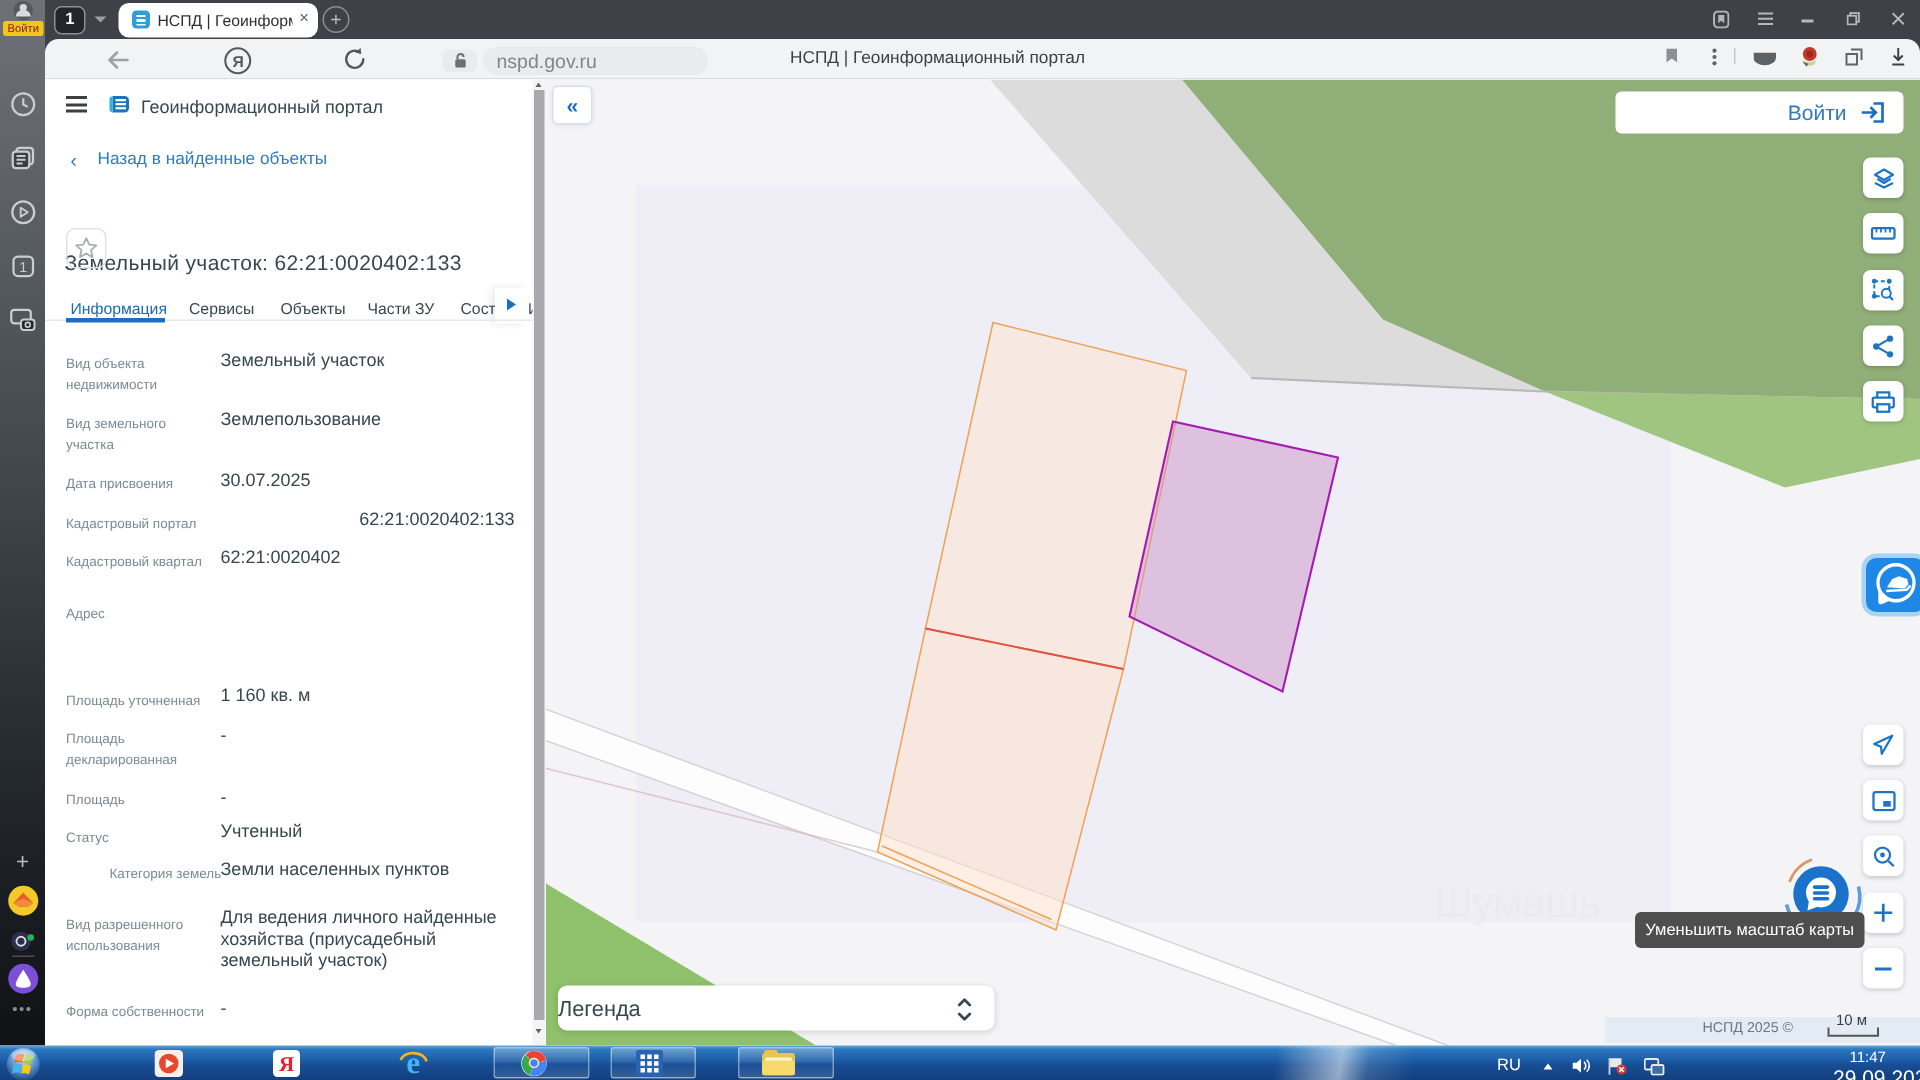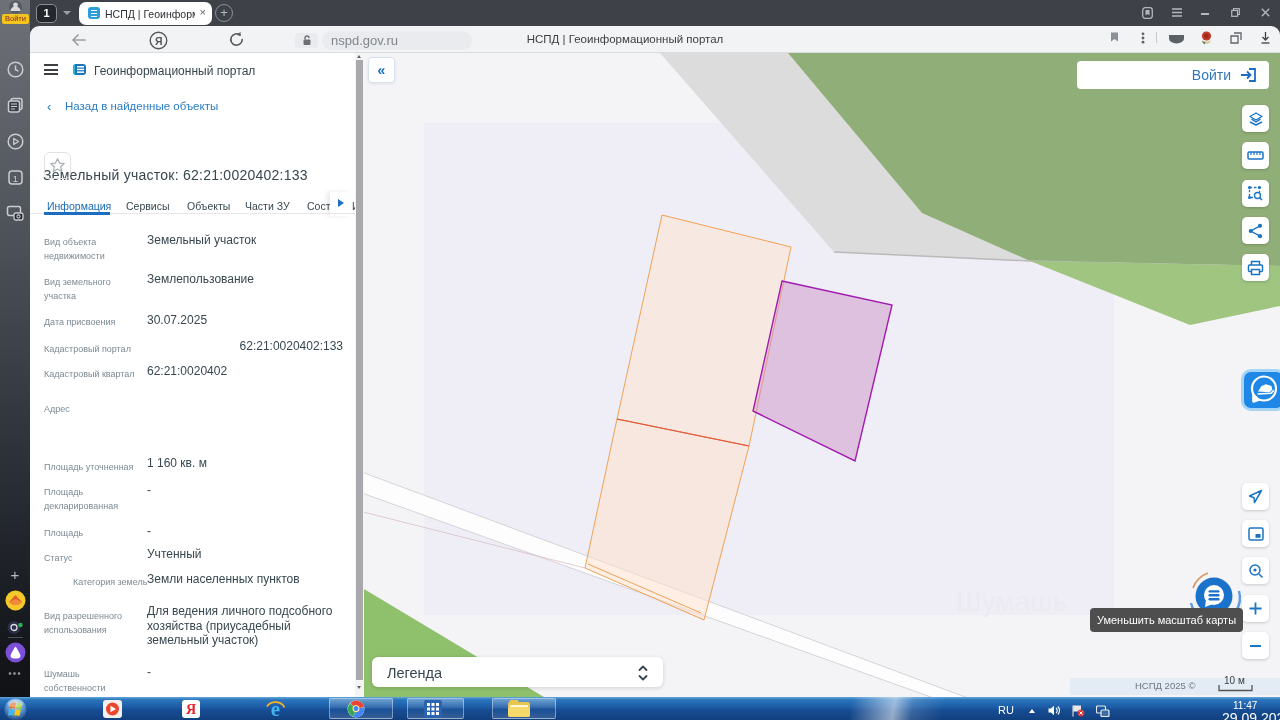--- a/index.html
+++ b/index.html
@@ -24,21 +24,21 @@
 .sico{position:absolute;left:0;width:30px;text-align:center;color:#c9ccd1;}
 
 #panel{position:absolute;left:30px;top:53px;width:334px;height:644px;background:#fff;}
 #panel .lbl{position:absolute;font-size:9px;color:#7b8a94;line-height:13.8px;width:96px;}
 #panel .val{position:absolute;left:117px;font-size:12px;color:#37474f;line-height:14.6px;width:196px;}
 #pscroll{position:absolute;left:325px;top:0;width:9px;height:644px;background:#f4f4f4;}
 #pthumb{position:absolute;left:326px;top:7px;width:7px;height:620px;background:#a9a9ad;}
 
 #map{position:absolute;left:364px;top:53px;width:916px;height:644px;background:#f4f4f6;overflow:hidden;}
 .mbtn{position:absolute;left:878px;width:27px;height:27px;background:#fff;border-radius:5px;box-shadow:0 1px 3px rgba(0,0,0,.18);display:flex;align-items:center;justify-content:center;}
-#legend{position:absolute;left:8px;top:604px;width:291px;height:30px;background:#fff;border-radius:6px;box-shadow:0 1px 4px rgba(0,0,0,.15);font-size:14.5px;color:#37474f;line-height:32px;padding-left:15px;}
+#legend{position:absolute;left:8px;top:604px;width:291px;height:30px;background:#fff;border-radius:6px;box-shadow:0 1px 4px rgba(0,0,0,.15);font-size:14.5px;color:#37474f;line-height:32px;}
 #tooltip{position:absolute;left:726px;top:555px;width:153px;height:24px;background:#4e4e4e;border-radius:4px;color:#fff;font-size:11px;text-align:center;line-height:24px;white-space:nowrap;}
 #loginbar{position:absolute;left:713px;top:8px;width:192px;height:28px;background:#fff;border-radius:4px;}
 #loginbar span{position:absolute;right:38px;top:6px;color:#3178bc;font-size:14px;}
 #collapse{position:absolute;left:4px;top:4px;width:27px;height:26px;background:#fff;border:1px solid #d4e2ef;border-radius:4px;color:#1b6ec2;text-align:center;line-height:24px;font-size:14px;font-weight:bold;box-shadow:0 1px 3px rgba(0,0,0,.08);}
 #attrib{position:absolute;left:771px;top:627px;color:#6f7780;font-size:9.5px;}
 
 #taskbar{position:absolute;left:0;top:697px;width:1280px;height:23px;background:linear-gradient(#63a6dc 0%,#2a75bc 12%,#1c5ba5 45%,#174e95 55%,#123f7e 100%);}
 .tbtn{position:absolute;top:698px;width:60px;height:21px;border:1px solid rgba(255,255,255,.4);border-radius:2px;background:linear-gradient(rgba(255,255,255,.3),rgba(255,255,255,.1) 45%,rgba(40,90,160,.2) 55%,rgba(255,255,255,.15));}
 </style>
 </head>
@@ -170,22 +170,22 @@
   <div class="val" style="top:403px;">1 160 кв. м</div>
   <div class="lbl" style="left:14px;top:433px;">Площадь декларированная</div>
   <div class="val" style="top:430px;">-</div>
   <div class="lbl" style="left:14px;top:474px;">Площадь</div>
   <div class="val" style="top:471px;">-</div>
   <div class="lbl" style="left:14px;top:499px;">Статус</div>
   <div class="val" style="top:494px;">Учтенный</div>
   <div class="lbl" style="left:14px;top:523px;margin-left:29px;">Категория земель</div>
   <div class="val" style="top:519px;">Земли населенных пунктов</div>
   <div class="lbl" style="left:14px;top:557px;">Вид разрешенного использования</div>
-  <div class="val" style="top:551px;">Для ведения личного подсобного хозяйства (приусадебный земельный участок)</div>
-  <div class="lbl" style="left:14px;top:615px;">Шумашь собственности</div>
+  <div class="val" style="top:551px;">Для ведения личного найденные хозяйства (приусадебный земельный участок)</div>
+  <div class="lbl" style="left:14px;top:615px;">Форма собственности</div>
   <div class="val" style="top:612px;">-</div>
 
   <div id="pscroll"></div>
   <div id="pthumb"></div>
   <div class="abs" style="left:327px;top:2px;width:0;height:0;border-left:2.8px solid transparent;border-right:2.8px solid transparent;border-bottom:3.6px solid #5f6368;"></div>
   <div class="abs" style="left:327px;top:633px;width:0;height:0;border-left:2.8px solid transparent;border-right:2.8px solid transparent;border-top:3.6px solid #5f6368;"></div>
 </div>
 
 <div id="map">
 <svg width="916" height="644" viewBox="0 0 916 644">

